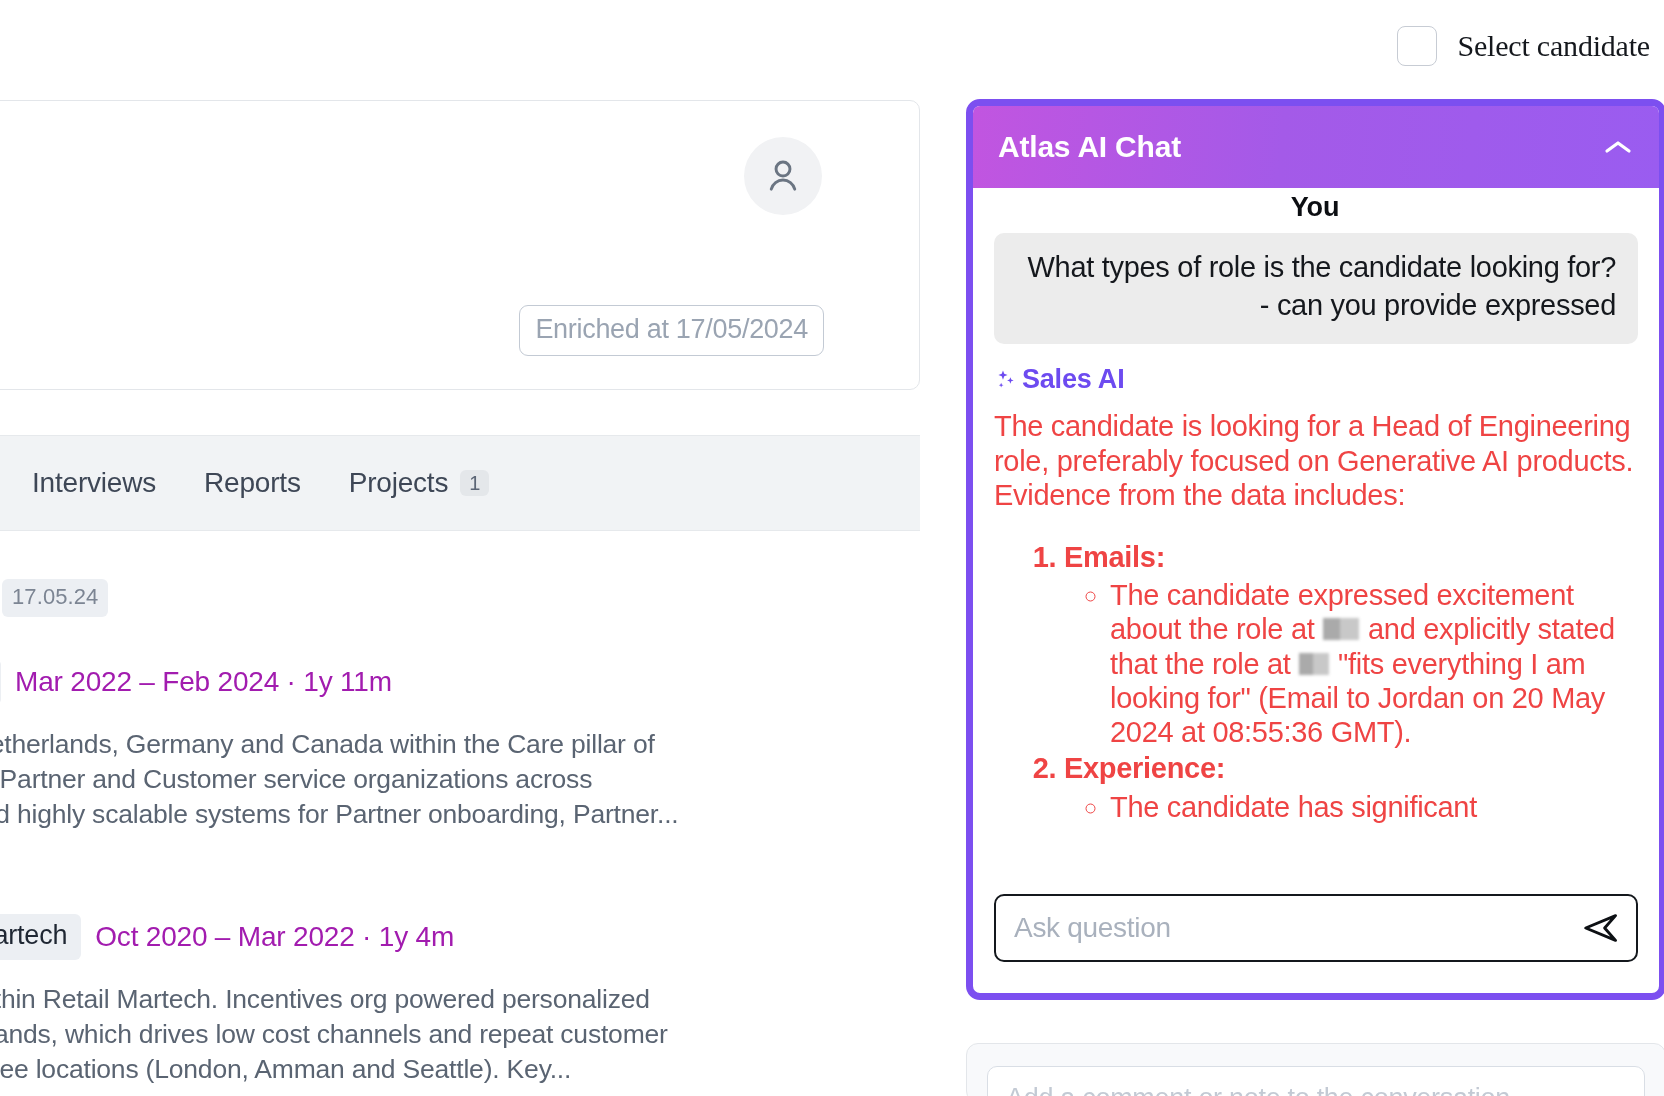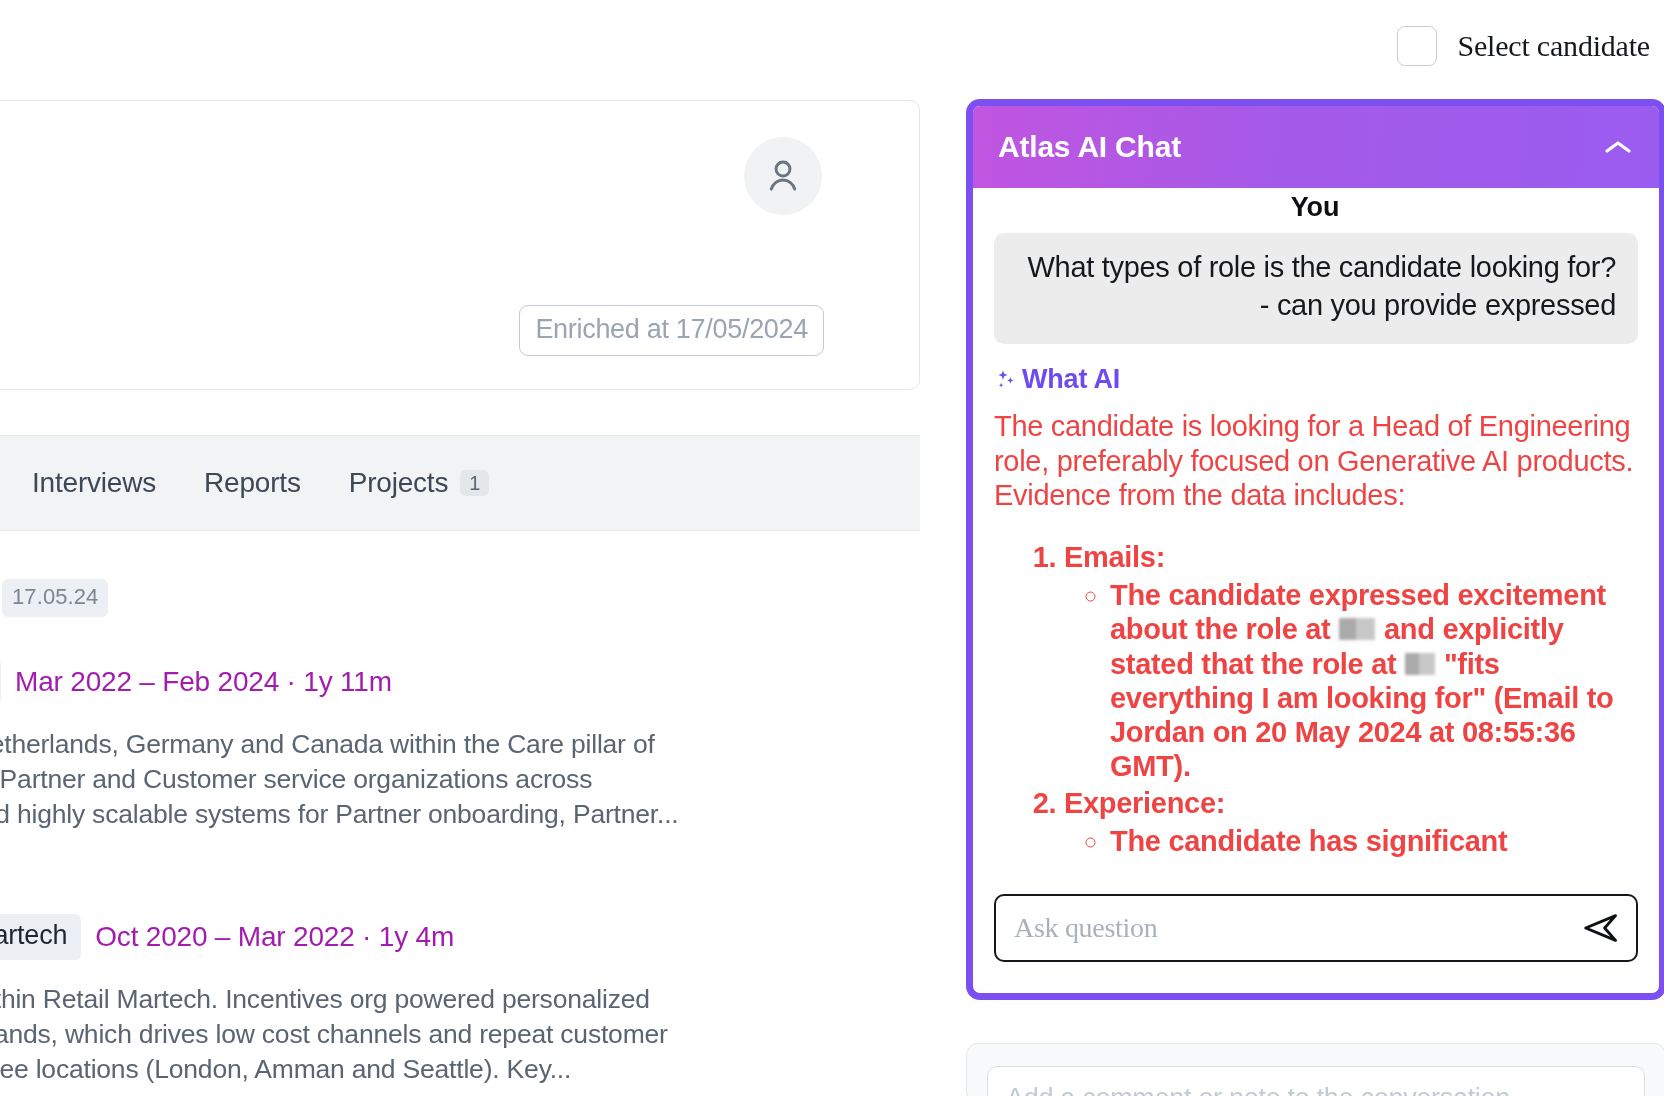--- a/index.html
+++ b/index.html
@@ -275,21 +275,21 @@
   ol.ai-list > li {
     margin-bottom: 2px;
     font-weight: 700;
   }
   ul.ai-sublist {
     margin: 4px 0 0 0;
     padding-left: 46px;
     list-style-type: circle;
     font-weight: 400;
   }
-  ul.ai-sublist > li { line-height: 1.18; font-weight: bold; }
+  ul.ai-sublist > li { line-height: 1.18; }
 
   .redact {
     display: inline-block;
     width: 36px;
     height: 22px;
     vertical-align: baseline;
     background:
       linear-gradient(90deg,#c9c9c9 0 48%, #ededed 48% 100%),
       #d7d7d7;
     background-blend-mode: multiply;
@@ -317,21 +317,21 @@
     border-radius: 10px;
     display: flex;
     align-items: center;
     padding: 0 16px 0 18px;
   }
   .chat-input-box input {
     flex: 1;
     border: none;
     outline: none;
     background: transparent;
-    font-family: Liberation Serif, serif;
+    font-family: Liberation Sans, sans-serif;
     font-size: 28px;
     color: #404040;
     letter-spacing: -0.3px;
   }
   .chat-input-box input::placeholder { color: #a9b1bd; }
   .send-icon { display: flex; align-items: center; cursor: pointer; padding-left: 10px;}
 
   
   .bottom-card {
     position: absolute;
@@ -442,21 +442,21 @@
 
       <div>
         <div class="msg-ai-name">
           <span class="sparkle">
             <svg width="26" height="26" viewBox="0 0 24 24" fill="#6d4bf0">
               <path d="M8.3 3.2l1.15 3.1 3.1 1.15-3.1 1.15-1.15 3.1-1.15-3.1L4.05 7.45l3.1-1.15z"></path>
               <path d="M15.1 9.4l.82 2.2 2.2.82-2.2.82-.82 2.2-.82-2.2-2.2-.82 2.2-.82z"></path>
               <path d="M6.6 14.6l.6 1.6 1.6.6-1.6.6-.6 1.6-.6-1.6-1.6-.6 1.6-.6z"></path>
             </svg>
           </span>
-          <span>What AI</span>
+          <span>Sales AI</span>
         </div>
 
         <div class="msg-ai-body">
           <p>The candidate is looking for a Head of Engineering role, preferably focused on Generative AI products. Evidence from the data includes:</p>
 
           <ol class="ai-list">
             <li>
               <span>Emails:</span>
               <ul class="ai-sublist">
                 <li><span>The candidate expressed excitement about the role at </span><span class="redact"></span><span> and explicitly stated that the role at </span><span class="redact small"></span><span> "fits everything I am looking for" (Email to Jordan on 20 May 2024 at 08:55:36 GMT).</span></li>

